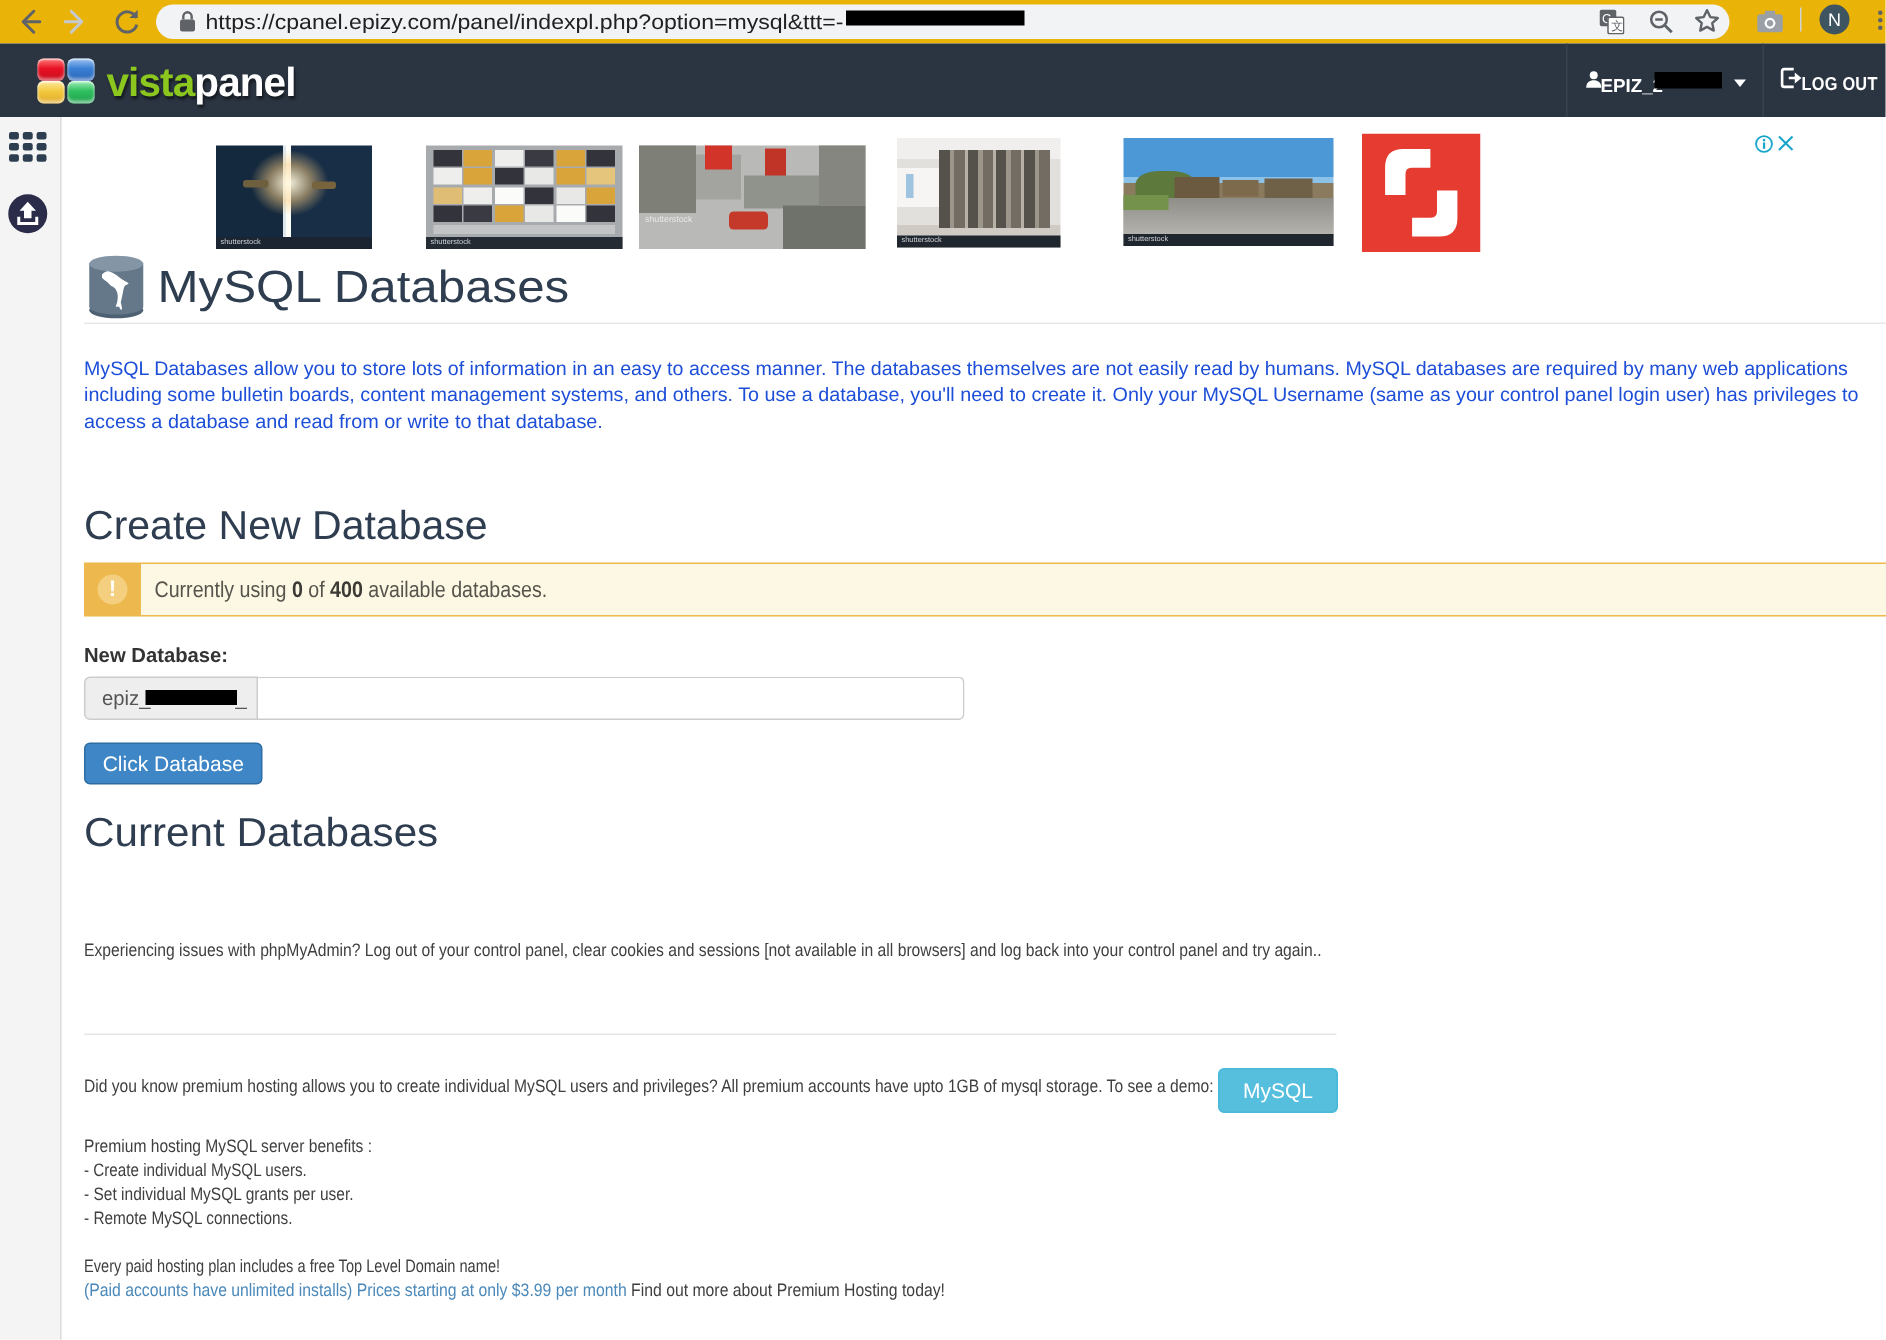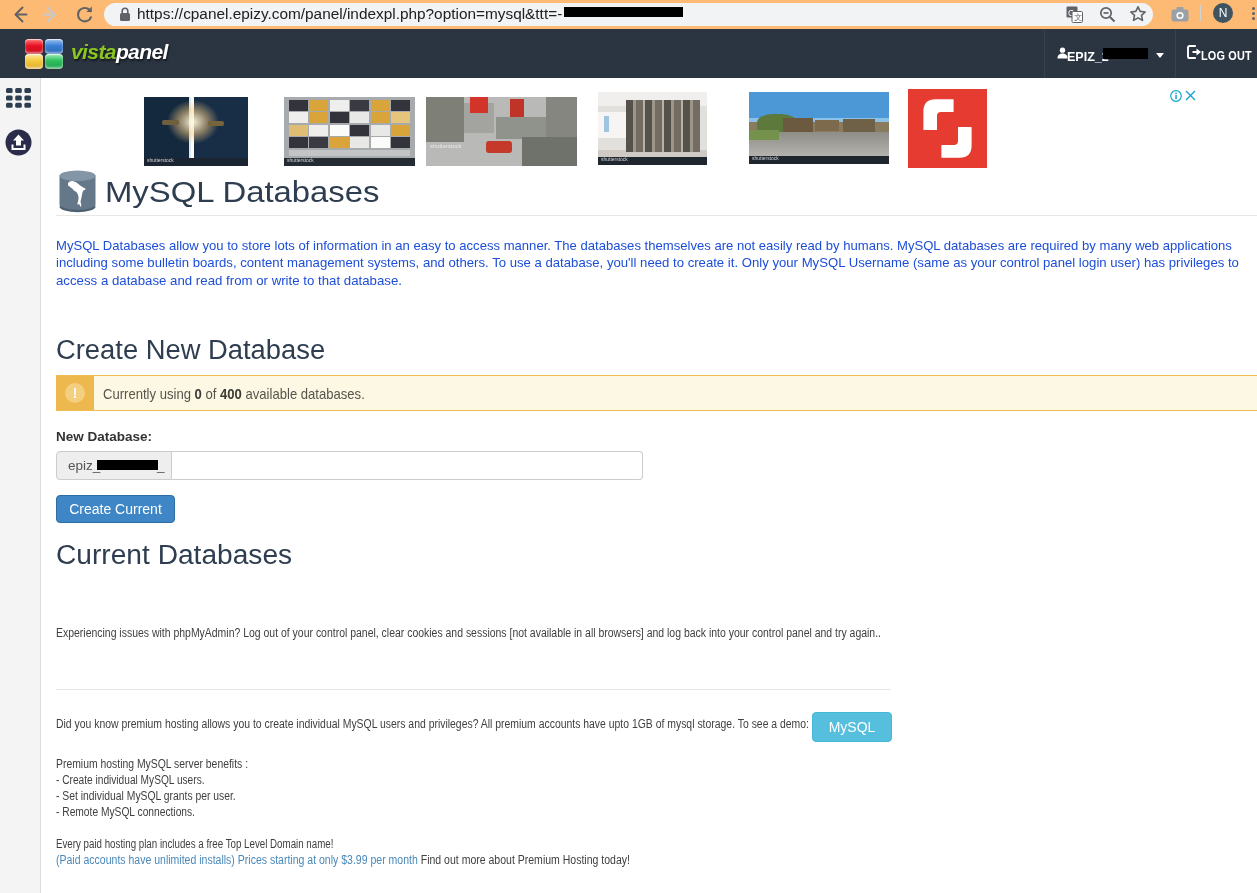--- a/index.html
+++ b/index.html
@@ -1,21 +1,21 @@
 <!DOCTYPE html>
 <html><head>
 <meta charset="utf-8">
 <style>
   * { margin:0; padding:0; box-sizing:border-box; }
   .pl { display:table; white-space:nowrap; transform-origin:0 0; }
   html,body { width:1257px; height:893px; overflow:hidden; background:#fff;
     font-family:"Liberation Sans", sans-serif; }
   .abs { position:absolute; }
   
-  #chrome { position:absolute; left:0; top:0; width:1257px; height:29px; background:#fdba74; }
+  #chrome { position:absolute; left:0; top:0; width:1257px; height:29px; background:#eab308; }
   #pill { position:absolute; left:104px; top:3px; width:1049px; height:23px; border-radius:12px; background:#f1f3f4; }
   .urltext { position:absolute; left:137px; top:5.5px; font-size:14px; color:#202124; letter-spacing:0px; }
   
   #navbar { position:absolute; left:0; top:29px; width:1257px; height:49px; background:#2b3542; }
   .lsq { position:absolute; width:18px; height:15px; border-radius:4px; }
   
   #sidebar { position:absolute; left:0; top:78px; width:41px; height:815px; background:#f4f4f4; border-right:1px solid #dcdcdc; }
   
   #content { position:absolute; left:0; top:78px; width:1257px; height:815px; background:#fff; }
 </style>
@@ -76,21 +76,21 @@
   <div class="abs" style="left:1252px;top:7px;width:3.4px;height:3.4px;border-radius:50%;background:#5f6368"></div>
   <div class="abs" style="left:1252px;top:12px;width:3.4px;height:3.4px;border-radius:50%;background:#5f6368"></div>
   <div class="abs" style="left:1252px;top:17px;width:3.4px;height:3.4px;border-radius:50%;background:#5f6368"></div>
 </div>
 <div id="navbar">
 
   <div class="lsq" style="left:25px;top:10px;background:linear-gradient(180deg,#ff7a7a 0%,#e81123 45%,#c50e1f 100%);box-shadow:inset 0 1px 1px rgba(255,255,255,.7), inset 0 -2px 2px rgba(255,255,255,.45);"></div>
   <div class="lsq" style="left:45px;top:10px;background:linear-gradient(180deg,#9cc3f0 0%,#3a7fd5 45%,#2a66b5 100%);box-shadow:inset 0 1px 1px rgba(255,255,255,.7), inset 0 -2px 2px rgba(255,255,255,.45);"></div>
   <div class="lsq" style="left:25px;top:25px;background:linear-gradient(180deg,#ffe9a0 0%,#f3c93e 45%,#e0a92a 100%);box-shadow:inset 0 1px 1px rgba(255,255,255,.8), inset 0 -2px 2px rgba(255,255,255,.5);"></div>
   <div class="lsq" style="left:45px;top:25px;background:linear-gradient(180deg,#9ff0b6 0%,#2fbf5f 45%,#1fa04c 100%);box-shadow:inset 0 1px 1px rgba(255,255,255,.7), inset 0 -2px 2px rgba(255,255,255,.5);"></div>
-  <div class="abs" style="left:71px;top:11px;font-size:21px;font-weight:bold;letter-spacing:-0.6px;text-shadow:1px 2px 2px rgba(0,0,0,.55);font-style:italic;"><span style="color:#8bc71e;">vista</span><span style="color:#fff;">panel</span></div>
+  <div class="abs" style="left:71px;top:11px;font-size:27px;font-weight:bold;letter-spacing:-0.6px;text-shadow:1px 2px 2px rgba(0,0,0,.55);"><span style="color:#8bc71e;">vista</span><span style="color:#fff;">panel</span></div>
 
   <div class="abs" style="left:1044px;top:0;width:1px;height:49px;background:#38424e;"></div>
   <div class="abs" style="left:1175px;top:0;width:1px;height:49px;background:#38424e;"></div>
 
   <svg class="abs" style="left:1057px;top:18px" width="11" height="12" viewBox="0 0 12 13">
     <circle cx="6" cy="3.4" r="2.9" fill="#fff"></circle>
     <path d="M0.5 12.5 C0.5 8.6 3 7 6 7 C9 7 11.5 8.6 11.5 12.5 Z" fill="#fff"></path>
   </svg>
   <div class="abs" style="left:1067px;top:21px;font-size:12.5px;font-weight:bold;color:#fff;">EPIZ_2</div>
   <div class="abs" style="left:1103px;top:19px;width:45px;height:11px;background:#000;"></div>
@@ -218,21 +218,21 @@
     <div class="abs" style="left:9px;top:7px;width:20px;height:20px;border-radius:50%;background:#f3cf7f;color:#fffdf5;font-size:15px;font-weight:bold;text-align:center;line-height:20px;">!</div>
     <div class="abs" style="left:47px;top:9px;font-size:15px;color:#56544c;transform:scaleX(0.872);transform-origin:0 0;white-space:nowrap;">Currently using <b style="color:#3c3a35">0</b> of <b style="color:#3c3a35">400</b> available databases.</div>
   </div>
   <div class="abs" style="left:56px;top:351px;font-size:13.5px;font-weight:bold;color:#333;">New Database:</div>
   <div class="abs" style="left:56px;top:373px;width:116px;height:29px;background:#eee;border:1px solid #ccc;border-radius:4px 0 0 4px;">
     <span class="abs" style="left:11px;top:6px;font-size:13.5px;color:#555;">epiz_</span>
     <span class="abs" style="left:40px;top:8px;width:61px;height:10px;background:#000;"></span>
     <span class="abs" style="left:100px;top:6px;font-size:13.5px;color:#555;">_</span>
   </div>
   <div class="abs" style="left:172px;top:373px;width:471px;height:29px;background:#fff;border:1px solid #ccc;border-left:none;border-radius:0 4px 4px 0;"></div>
-  <div class="abs" style="left:56px;top:417px;width:119px;height:28px;background:#3e86c6;border:1px solid #2e6da4;border-radius:4px;color:#fff;font-size:14px;text-align:center;line-height:26px;">Create Current</div>
+  <div class="abs" style="left:56px;top:417px;width:119px;height:28px;background:#3e86c6;border:1px solid #2e6da4;border-radius:4px;color:#fff;font-size:14px;text-align:center;line-height:26px;">Click Database</div>
 
   <div class="abs" style="left:56px;top:462px;font-size:27px;color:#2e3d4f;transform:scaleX(1.042);transform-origin:0 0;white-space:nowrap;">Current Databases</div>
   <div class="abs pl" style="left:56px;top:547.5px;font-size:12px;color:#3f3f3f;transform:scaleX(0.8716);">Experiencing issues with phpMyAdmin? Log out of your control panel, clear cookies and sessions [not available in all browsers] and log back into your control panel and try again..</div>
 
   <div class="abs" style="left:56px;top:611px;width:835px;height:1px;background:#e7e7e7;"></div>
   <div class="abs pl" style="left:56px;top:639px;font-size:12px;color:#3f3f3f;transform:scaleX(0.8684);">Did you know premium hosting allows you to create individual MySQL users and privileges? All premium accounts have upto 1GB of mysql storage. To see a demo:</div>
   <div class="abs" style="left:812px;top:634px;width:80px;height:30px;background:#56bfdd;border:1px solid #46b8da;border-radius:4px;color:#fff;font-size:14px;text-align:center;line-height:28px;">MySQL here</div>
 
   <div class="abs pl" style="left:56px;top:679px;font-size:12px;color:#3f3f3f;transform:scaleX(0.8664);">Premium hosting MySQL server benefits :</div>
   <div class="abs pl" style="left:56px;top:695px;font-size:12px;color:#3f3f3f;transform:scaleX(0.8457);">- Create individual MySQL users.</div>

